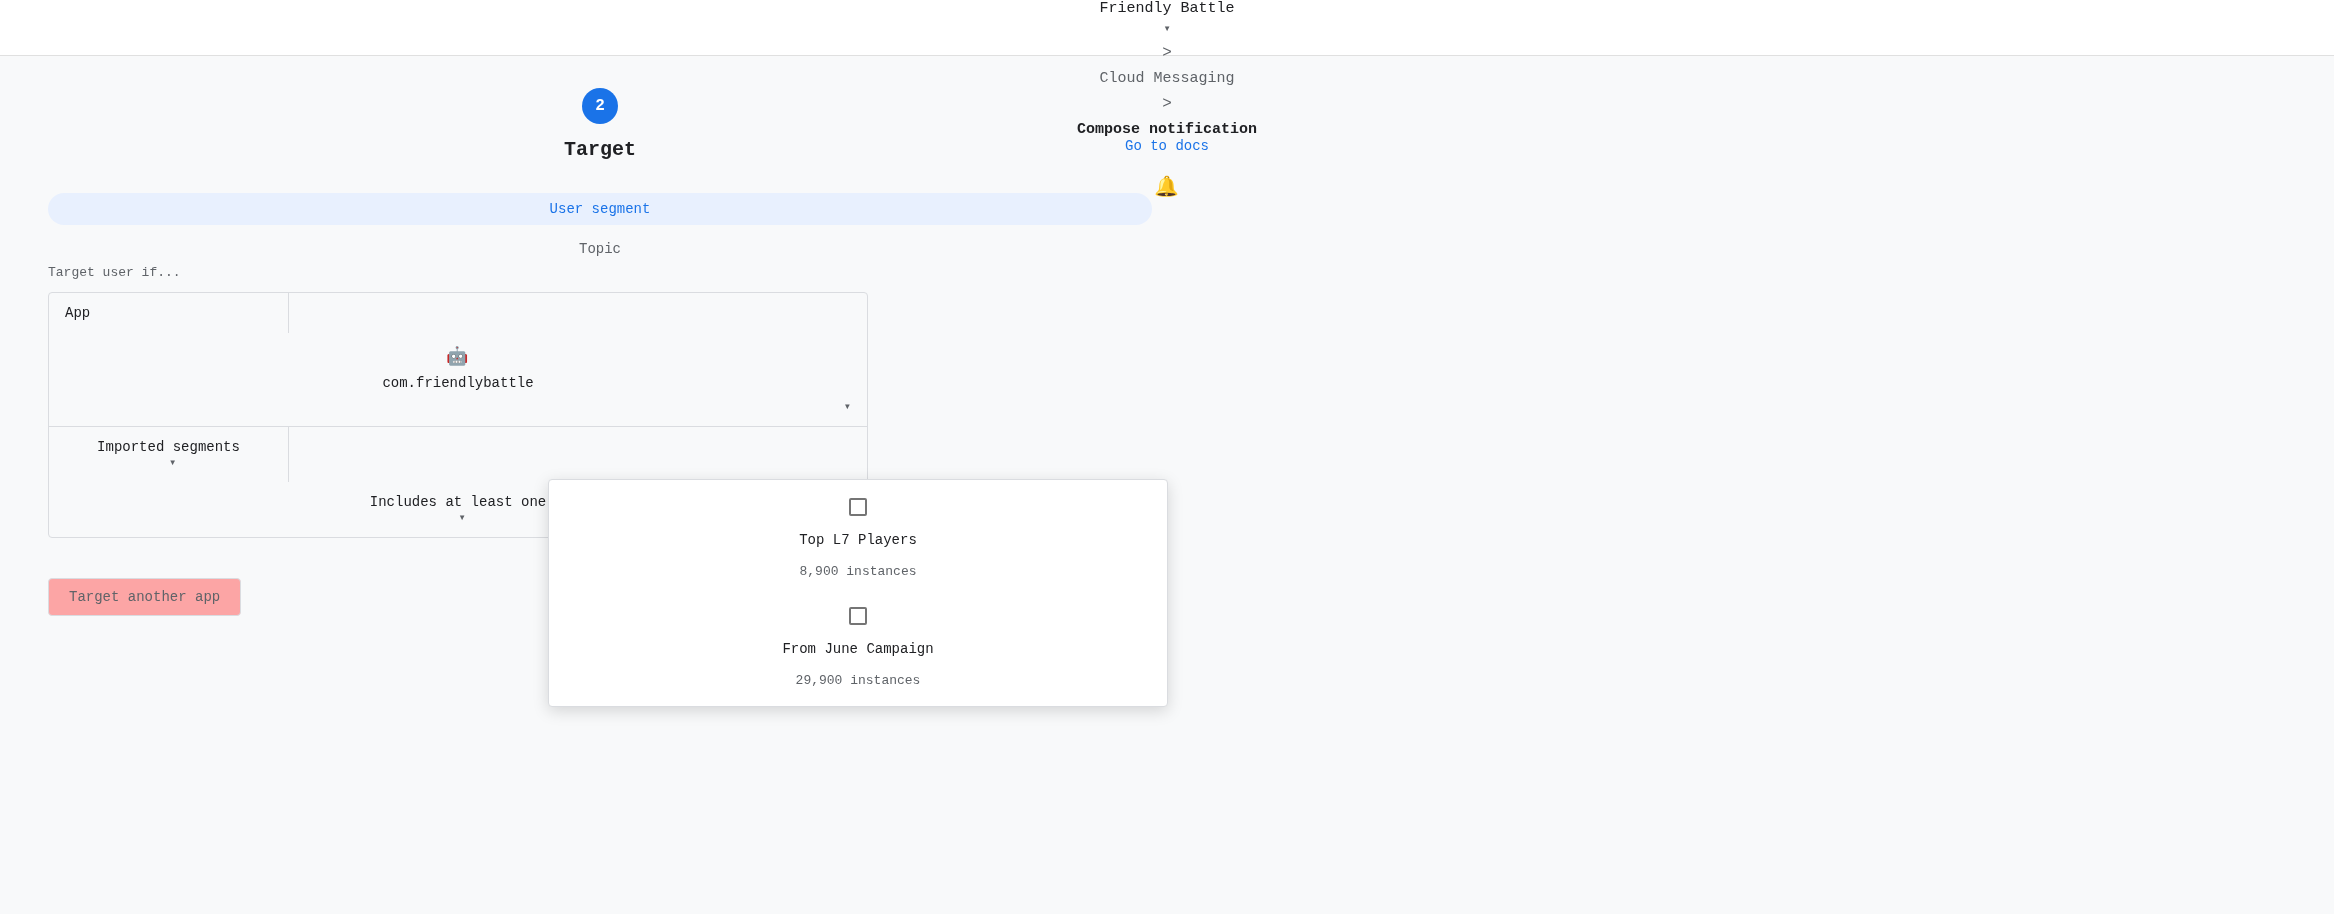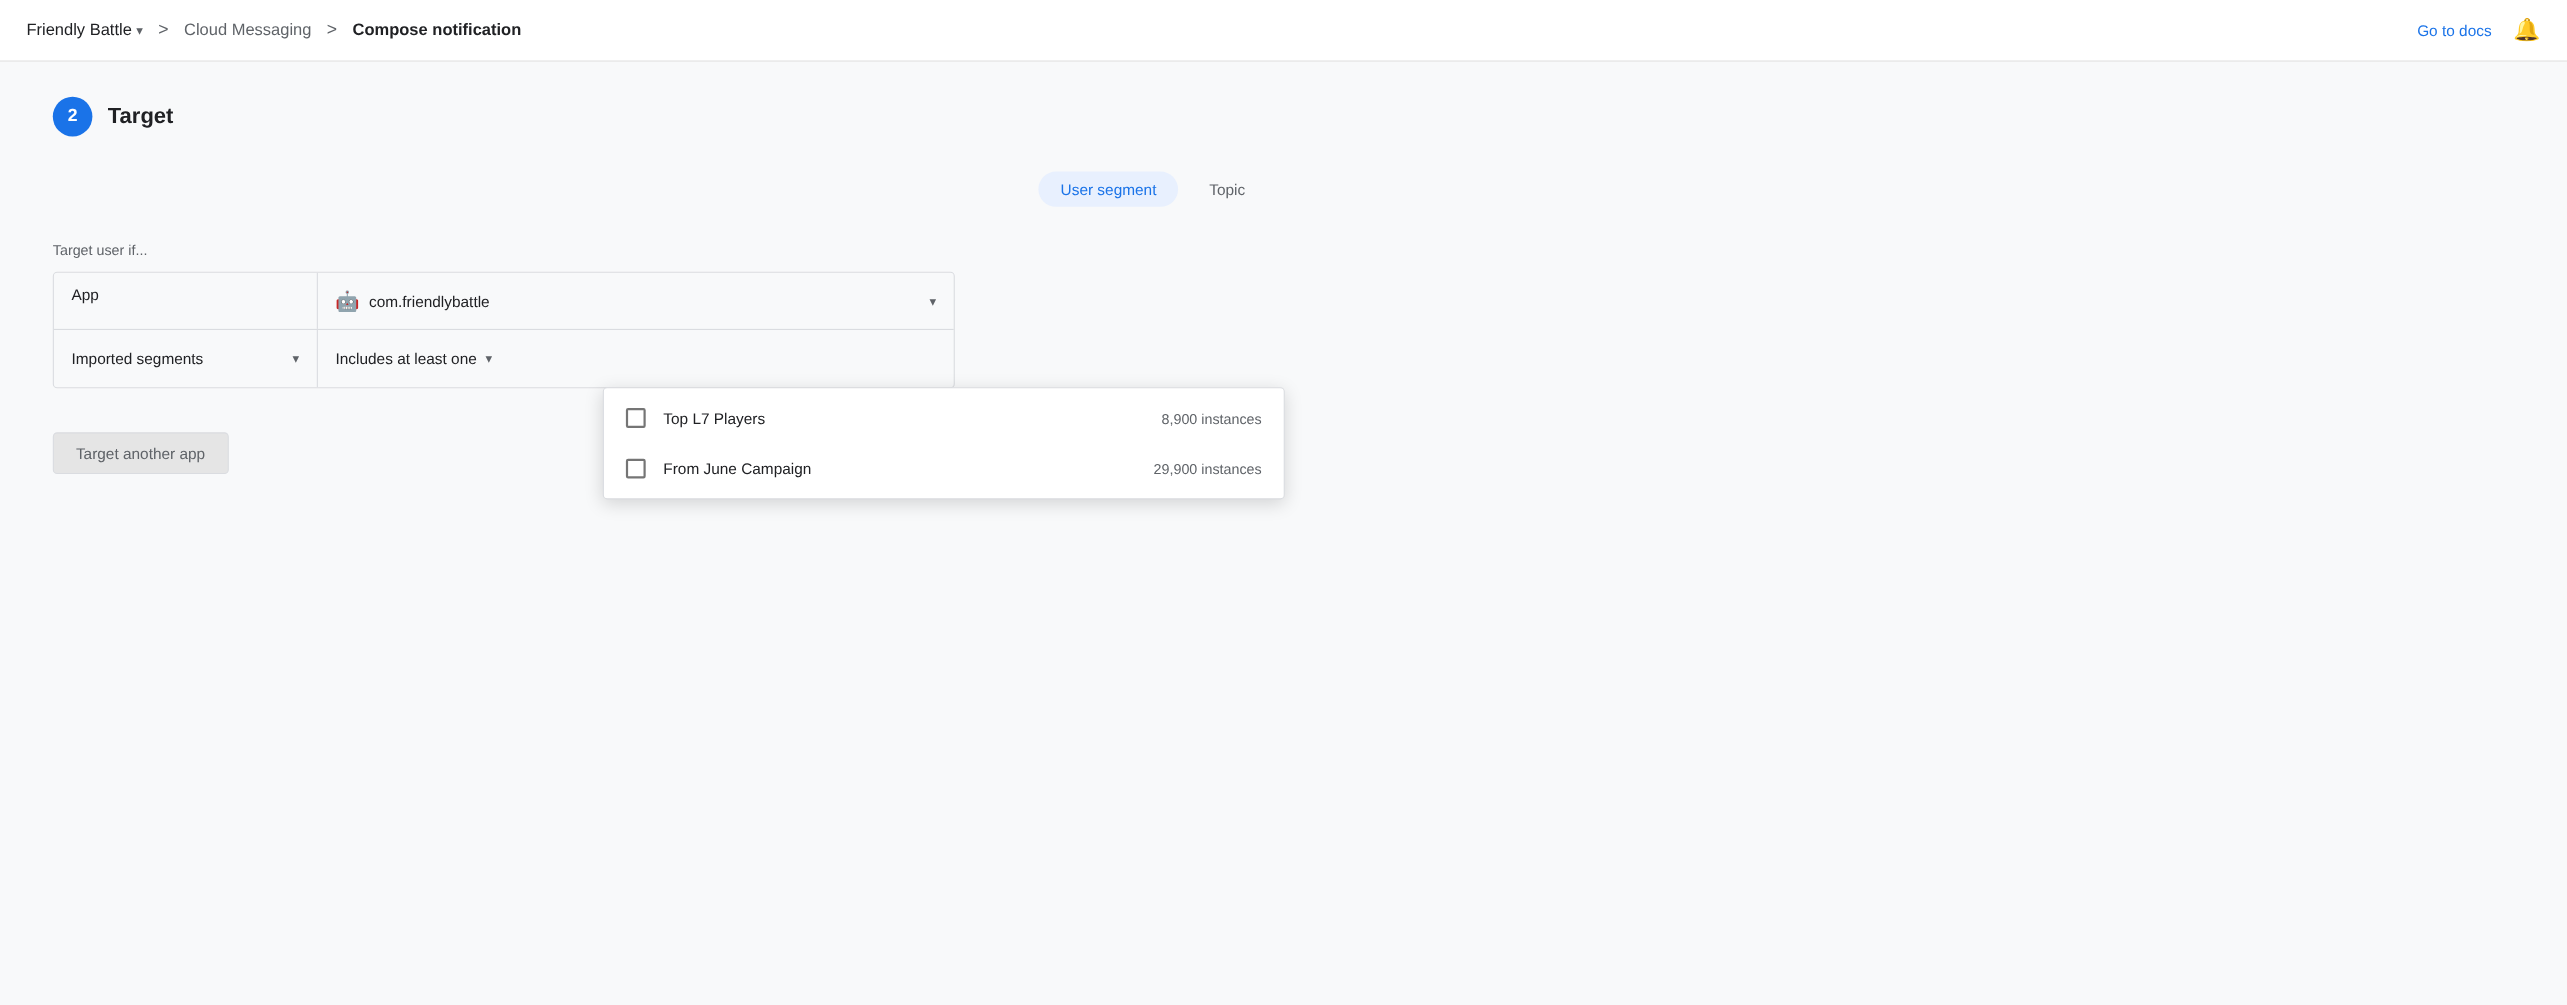--- a/index.html
+++ b/index.html
@@ -1,19 +1,20 @@
 <!DOCTYPE html>
 <html><head>
   <meta charset="utf-8">
   <style>
     * {
       box-sizing: border-box;
       margin: 0;
       padding: 0;
-      font-family: Liberation Sans, sans-serif;
+      font-family: Liberation Mono, monospace;
+      flex-direction: column;
     }
 
     body {
       background: #f8f9fa;
       min-height: 914px;
       font-size: 14px;
       color: #202124;
     }
 
     
@@ -115,21 +116,20 @@
     .step-title {
       font-size: 20px;
       font-weight: 600;
       color: #202124;
     }
 
     
     .tabs-container {
       display: flex;
       gap: 8px;
-      margin-bottom: 32px;
       justify-content: flex-end;
     }
 
     .tab {
       padding: 8px 20px;
       border-radius: 20px;
       font-size: 14px;
       font-weight: 500;
       cursor: pointer;
       border: none;
@@ -233,21 +233,21 @@
       color: #5f6368;
       font-size: 12px;
     }
 
     
     .target-another-btn {
       margin-top: 20px;
       padding: 10px 20px;
       border: 1px solid #dadce0;
       border-radius: 4px;
-      background: #e5e5e5;
+      background: #fca5a5;
       color: #5f6368;
       font-size: 14px;
       cursor: pointer;
       display: inline-block;
     }
 
     
     .dropdown-overlay {
       position: absolute;
       top: 52px;

